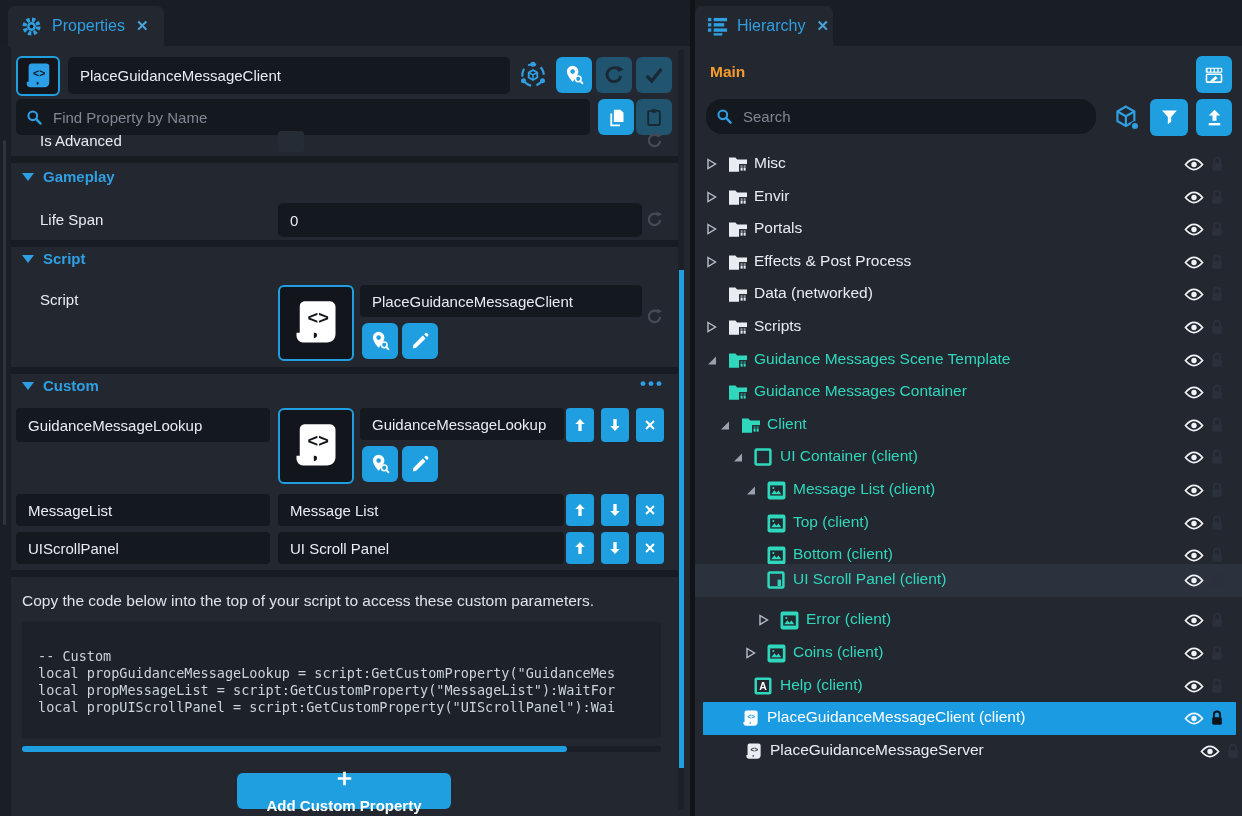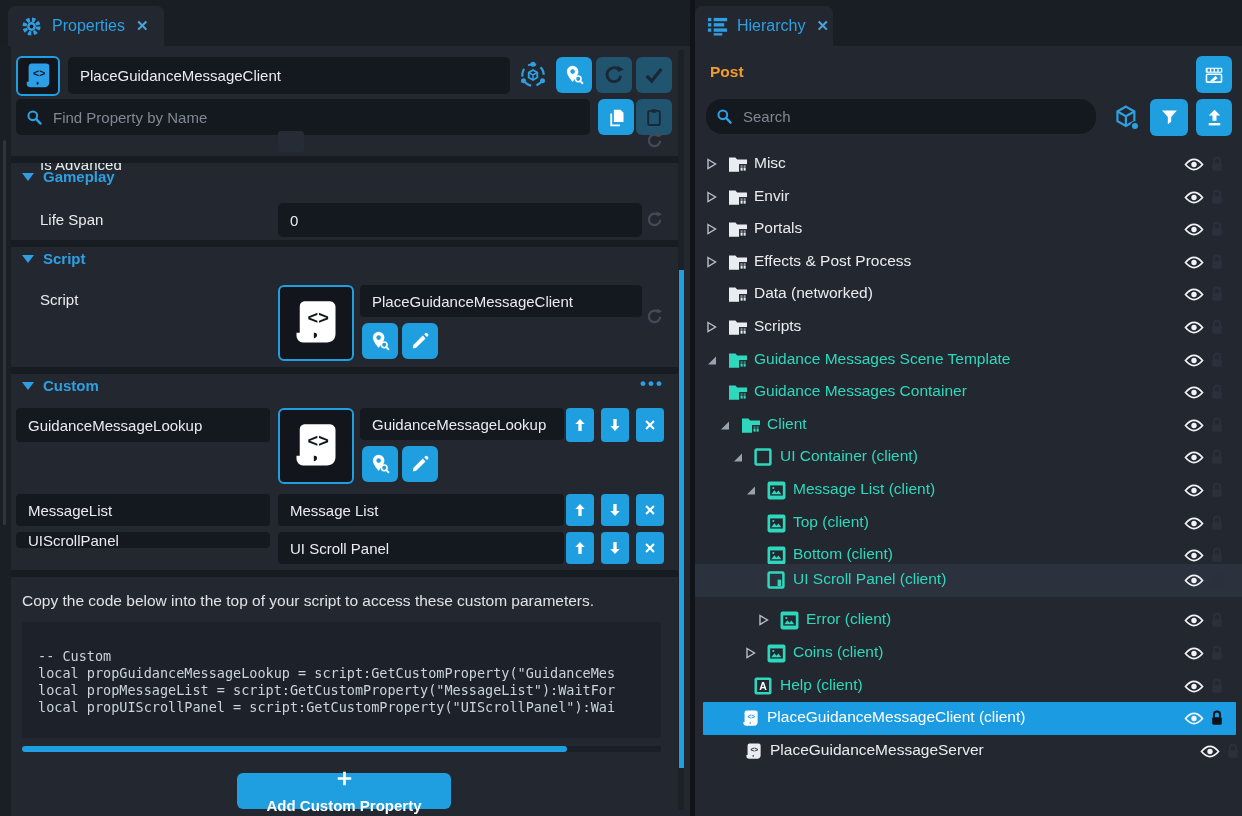--- a/index.html
+++ b/index.html
@@ -139,21 +139,21 @@
       </div>
   <div class="btn dim" style="left:636px;top:99px;width:36px;height:36px;">
         <span>
           <svg width="20" height="21" viewBox="0 0 24 24">
             <rect x="5" y="4" width="14" height="17" rx="2" fill="none" stroke="#1a2835" stroke-width="2.3"></rect>
             <rect x="9" y="2" width="6" height="4.4" rx="1" fill="#1a2835"></rect>
           </svg>
         </span>
       </div>
 
-  <div class="plabel" style="left:40px;top:132px;margin-top:24px;">Is Advanced</div>
+  <div class="plabel" style="left:40px;top:132px;">Is Advanced</div>
   <div class="checkbox" style="left:278px;top:131px;width:26px;height:21px;"></div>
   <span class="reseticon" style="left:645px;top:131px;">
         <svg width="19" height="19" viewBox="0 0 20 20">
           <path d="M16 10.5a6 6 0 1 1-2.4-5.4" fill="none" stroke="#434b58" stroke-width="2.3"></path>
           <polygon points="12.2,1.6 13.4,6.8 18,4.6" fill="#434b58"></polygon>
         </svg>
       </span>
 
   <div class="sep" style="top:156px;"></div>
 
@@ -267,21 +267,21 @@
         <div class="btn blue" style="left:601px;top:494px;width:28px;height:32px;border-radius:4px;">
           <svg width="16" height="16" viewBox="0 0 24 24" fill="#fff">
             <path d="M12 21l-7-7.4h4.5V3h5v10.6H19z"></path>
           </svg>
         </div>
         <div class="btn blue" style="left:636px;top:494px;width:28px;height:32px;border-radius:4px;">
           <svg width="14" height="14" viewBox="0 0 24 24">
             <path d="M4 6.5 6.5 4 12 9.5 17.5 4 20 6.5 14.5 12 20 17.5 17.5 20 12 14.5 6.5 20 4 17.5 9.5 12z" fill="#fff"></path>
           </svg>
         </div>
-        <div class="namebox" style="left:16px;top:532px;width:254px;height:16px;">UIScrollPanel</div>
+        <div class="namebox" style="left:16px;top:532px;width:254px;height:32px;">UIScrollPanel</div>
         <div class="valuebox" style="left:278px;top:532px;width:286px;height:32px;">UI Scroll Panel</div>
         <div class="btn blue" style="left:566px;top:532px;width:28px;height:32px;border-radius:4px;">
           <svg width="16" height="16" viewBox="0 0 24 24" fill="#fff">
             <path d="M12 3l7 7.4h-4.5V21h-5V10.4H5z"></path>
           </svg>
         </div>
         <div class="btn blue" style="left:601px;top:532px;width:28px;height:32px;border-radius:4px;">
           <svg width="16" height="16" viewBox="0 0 24 24" fill="#fff">
             <path d="M12 21l-7-7.4h4.5V3h5v10.6H19z"></path>
           </svg>
@@ -329,21 +329,21 @@
             <rect x="7" y="7.5" width="11" height="3.5"></rect>
             <rect x="1" y="13" width="3.5" height="3.5"></rect>
             <rect x="7" y="13" width="14" height="3.5"></rect>
             <rect x="7" y="18" width="9" height="2.5"></rect>
           </svg>
         </span>
     <span class="tab-label">Hierarchy</span>
     <span class="tab-close">✕</span>
   </div>
 
-  <div class="abs" style="left:15px;top:63px;color:#f59b2c;font-size:15.5px;font-weight:bold;">Post</div>
+  <div class="abs" style="left:15px;top:63px;color:#f59b2c;font-size:15.5px;font-weight:bold;">Main</div>
   <div class="btn blue" style="left:501px;top:56px;width:36px;height:37px;">
         <span>
           <svg width="22" height="22" viewBox="0 0 24 24">
             <rect x="3" y="4" width="18" height="5.5" rx="1" fill="#fff"></rect>
             <g fill="#1f9fe0">
               <rect x="5" y="5.2" width="2.6" height="3.1"></rect>
               <rect x="9" y="5.2" width="2.6" height="3.1"></rect>
               <rect x="13" y="5.2" width="2.6" height="3.1"></rect>
               <rect x="17" y="5.2" width="2.6" height="3.1"></rect>
             </g>

